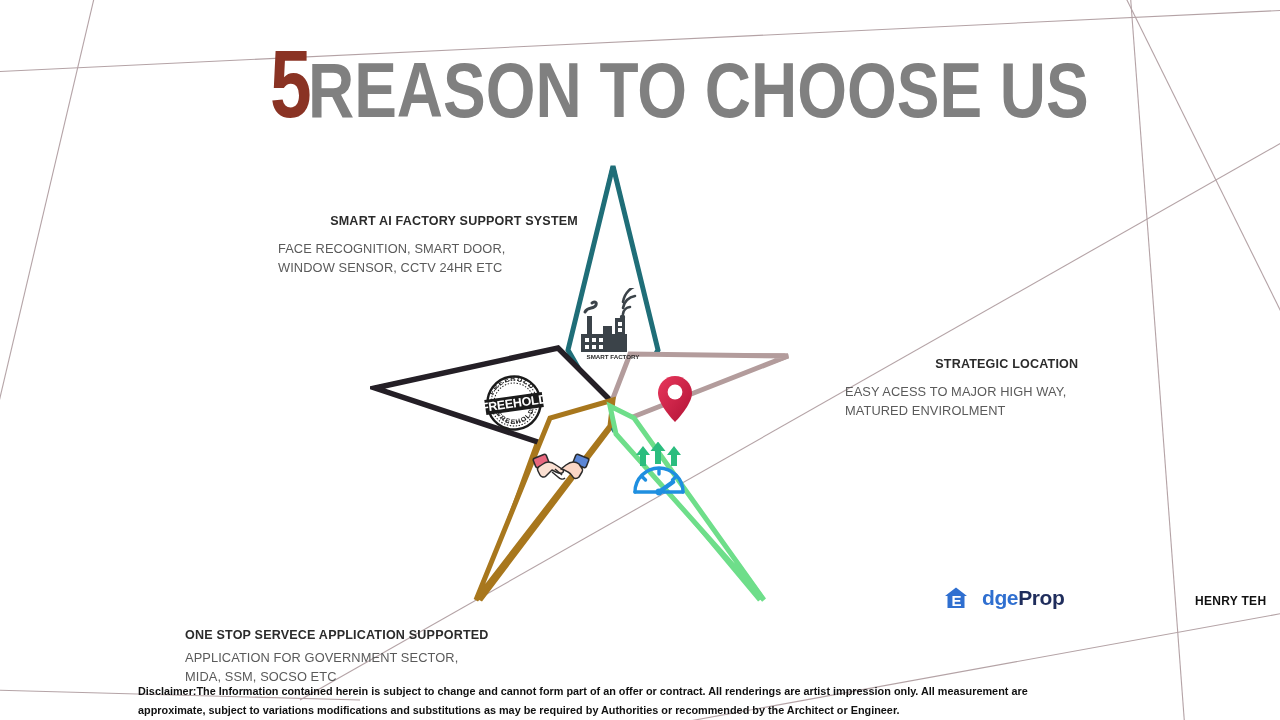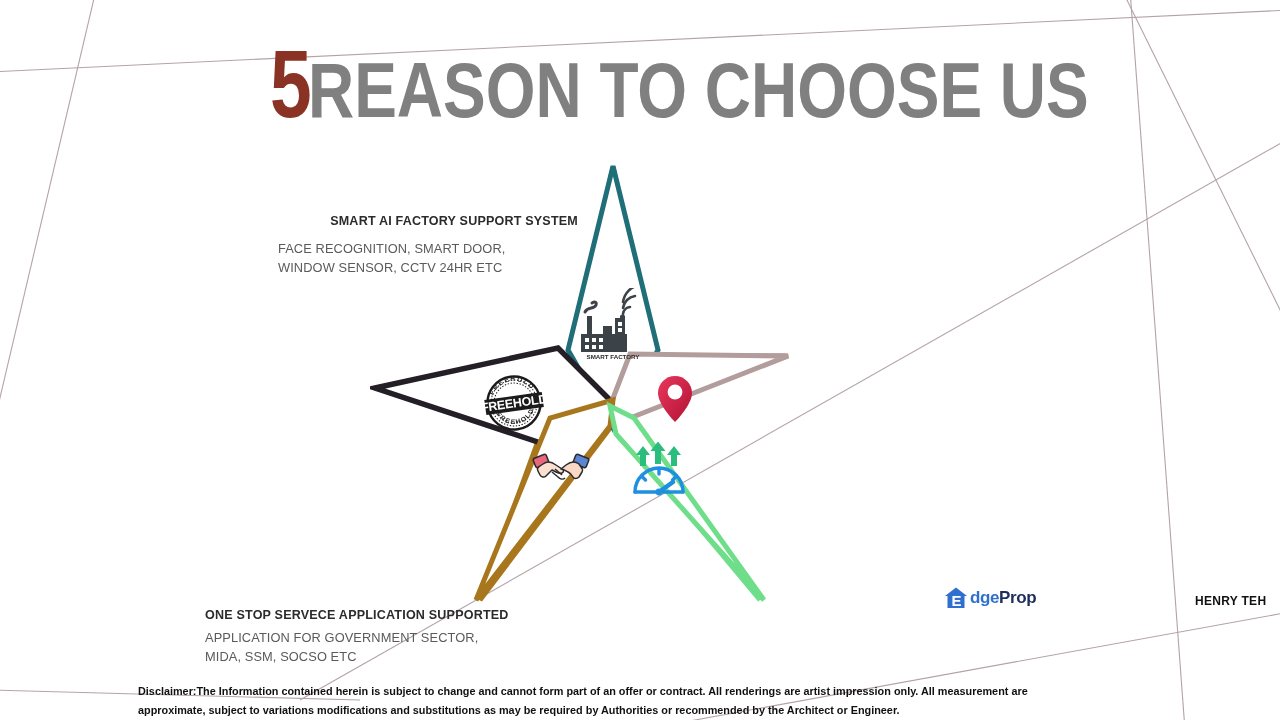--- a/index.html
+++ b/index.html
@@ -94,37 +94,37 @@
   #reason-smart .reason-desc  { text-align: left; transform-origin: left center; }
 
   #reason-freehold { left: 85px; top: 355px; width: 290px; }
   #reason-freehold .reason-title { text-align: right; transform-origin: right center; }
   #reason-freehold .reason-desc  { text-align: left; transform-origin: left center; }
 
   #reason-strategic { left: 845px; top: 355px; width: 290px; }
   #reason-strategic .reason-title { text-align: left; transform-origin: left center; padding-left: 97px;}
   #reason-strategic .reason-desc  { text-align: left; transform-origin: left center; }
 
-  #reason-onestop { left: 185px; top: 606px; width: 300px; margin-left: 20px; }
+  #reason-onestop { left: 185px; top: 626px; width: 300px; }
   #reason-onestop .reason-title { text-align: left; transform-origin: left center; }
   #reason-onestop .reason-desc  { text-align: left; transform-origin: left center; margin-top: 4px; }
 
   #reason-customise { left: 783px; top: 606px; width: 310px; }
   #reason-customise .reason-title { text-align: left; transform-origin: left center; }
   #reason-customise .reason-desc  { text-align: left; transform-origin: left center; margin-top: 4px; }
 
   
   #edgeprop-logo {
     position: absolute;
     left: 944px; top: 586px;
     display: flex; align-items: center;
     white-space: nowrap;
   }
   #edgeprop-wordmark {
-    font-size: 17px; font-weight: bold; letter-spacing: -0.4px;
+    font-size: 21px; font-weight: bold; letter-spacing: -0.4px; margin-left: 12px;
   }
   .ep-dge { color: #2f6fd0; }
   .ep-prop { color: #1f2d5c; }
 
   
   #agent-name {
     position: absolute;
     left: 1195px; top: 594px;
     font-size: 12px; font-weight: bold; color: #111;
     letter-spacing: 0.3px;
@@ -306,20 +306,24 @@
       </svg>
     </div>
   </div>
 
   <div class="reason ra-right" id="reason-smart">
     <div class="reason-title">SMART AI FACTORY SUPPORT SYSTEM</div>
     <div class="reason-desc">FACE RECOGNITION, SMART DOOR, WINDOW SENSOR, CCTV 24HR ETC</div>
   </div>
 
 
+  <div class="reason ra-left" id="reason-strategic">
+    <div class="reason-title">STRATEGIC LOCATION</div>
+    <div class="reason-desc">EASY ACESS TO MAJOR HIGH WAY, MATURED ENVIROLMENT</div>
+  </div>
 
   <div class="reason ra-left" id="reason-onestop">
     <div class="reason-title">ONE STOP SERVECE APPLICATION SUPPORTED</div>
     <div class="reason-desc">APPLICATION FOR GOVERNMENT SECTOR, MIDA, SSM, SOCSO ETC</div>
   </div>
 
 
   <div id="edgeprop-logo">
     <svg width="24" height="24" viewBox="0 0 24 24" style="margin-right:2px;">
       <path d="M12 1.5 L23 10 L20.5 10 L20.5 22 L3.5 22 L3.5 10 L1 10 Z" fill="#2f6fd0"></path>

